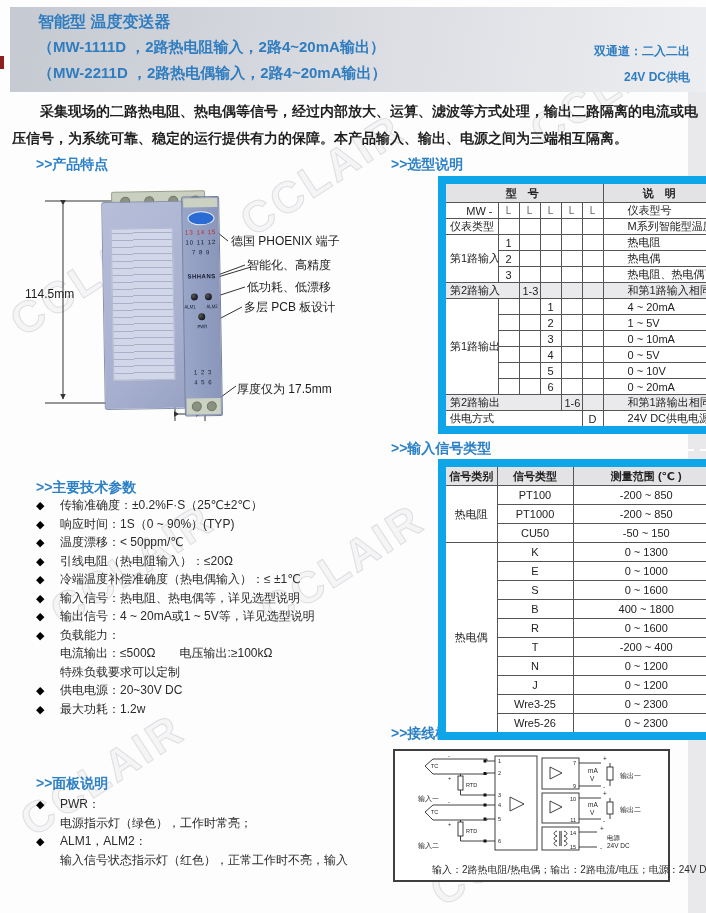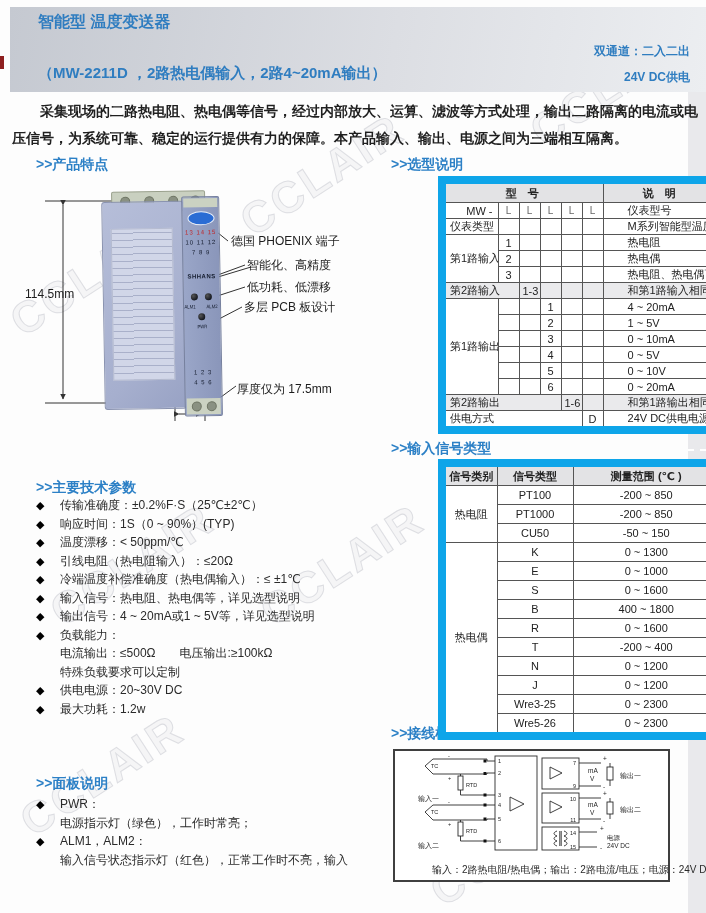--- a/index.html
+++ b/index.html
@@ -84,20 +84,21 @@
   <div class="wm" style="left:590px;top:560px">CCLAIR</div>
   <div class="wm" style="left:620px;top:180px">CCLAIR</div>
 
   <div class="rstrip">
       <div class="rdash"></div>
     </div>
   <div class="redmark"></div>
 
   <div class="band">
     <div class="h-title">智能型 温度变送器</div>
+    <div class="h-line" style="top:31px">（MW-1111D ，2路热电阻输入，2路4~20mA输出）</div>
     <div class="h-line" style="top:57px">（MW-2211D ，2路热电偶输入，2路4~20mA输出）</div>
     <div class="h-note" style="top:36px">双通道：二入二出</div>
     <div class="h-note" style="top:62px">24V DC供电</div>
   </div>
 
   <div class="intro">采集现场的二路热电阻、热电偶等信号，经过内部放大、运算、滤波等方式处理，输出二路隔离的电流或电压信号，为系统可靠、稳定的运行提供有力的保障。本产品输入、输出、电源之间为三端相互隔离。</div>
 
   <div class="sec" style="left:36px;top:156px">&gt;&gt;产品特点</div>
   <div class="sec" style="left:391px;top:156px">&gt;&gt;选型说明</div>
   <div class="sec" style="left:391px;top:440px">&gt;&gt;输入信号类型</div>

